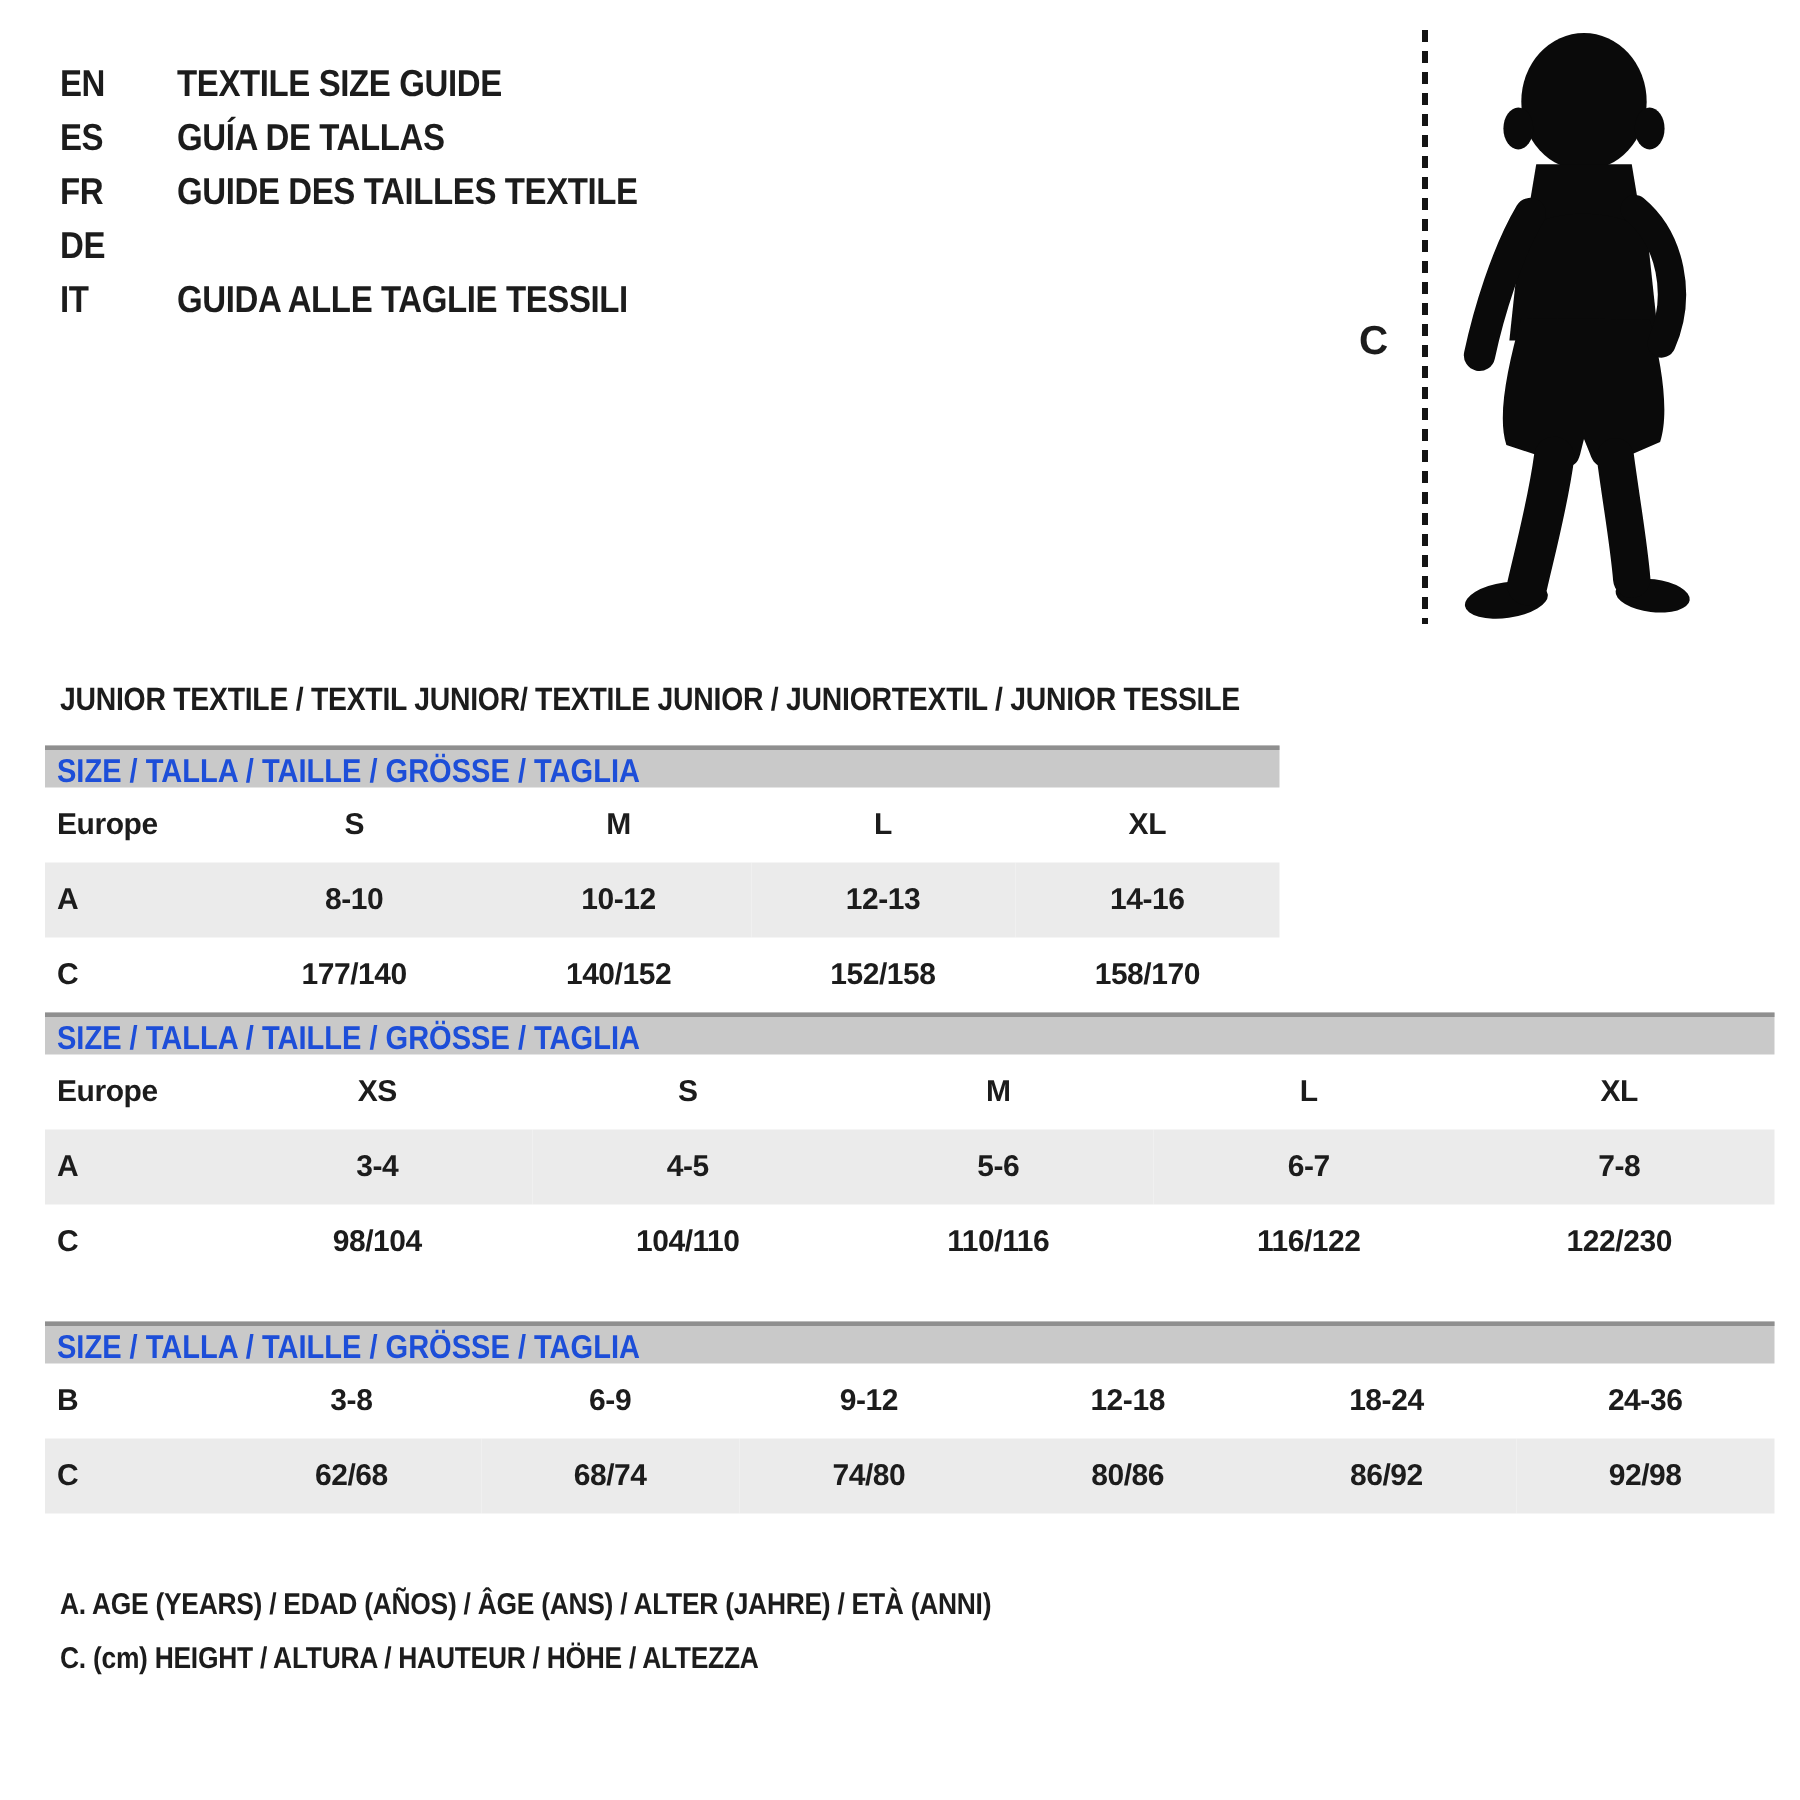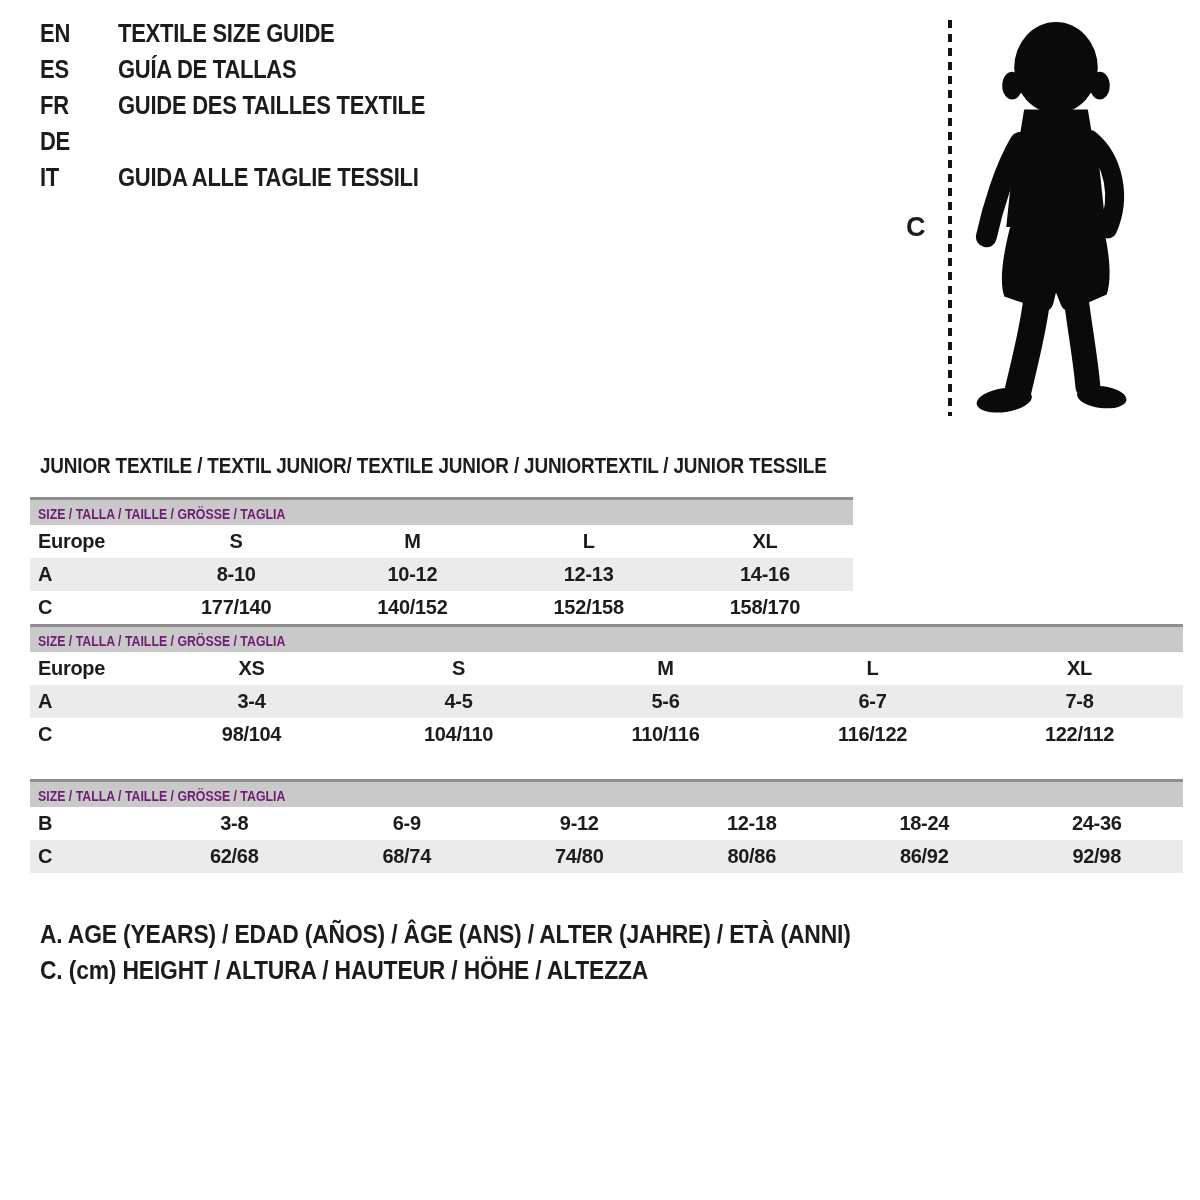--- a/index.html
+++ b/index.html
@@ -4,21 +4,21 @@
 <style>
   html,body{margin:0;padding:0;background:#ffffff;}
   .canvas{
     position:relative;width:1200px;height:1200px;background:#ffffff;overflow:hidden;
     font-family:"Liberation Sans",sans-serif;color:#1c1c1c;
   }
   
   .cnd{display:inline-block;transform:scaleX(.88);transform-origin:0 50%;white-space:nowrap;}
 
   
-  .lang-block{position:absolute;left:40px;top:15px;}
+  .lang-block{position:absolute;left:40px;top:38px;}
   .lang-row{display:flex;line-height:36px;font-weight:bold;font-size:25px;letter-spacing:-.3px;}
   .lang-code{width:78px;flex:0 0 78px;}
 
   
   .figure{position:absolute;left:0;top:0;width:1200px;height:440px;}
   .dash-line{
     position:absolute;left:948px;top:20px;width:4px;height:396px;
     background:repeating-linear-gradient(to bottom,#141414 0 8px,transparent 8px 14px);
   }
   .c-label{position:absolute;left:906px;top:212px;font-weight:bold;font-size:27px;}
@@ -27,33 +27,33 @@
   
   .content{position:absolute;left:30px;top:438px;width:1153px;margin-top:16px;}
   .sec-heading{padding-left:10px;font-weight:bold;font-size:21.5px;line-height:35px;letter-spacing:-.2px;}
   .sec-heading.single{line-height:24px;}
   .sec0 .sec-heading{margin:0 0 19px 0;}
   .sec1 .sec-heading{margin:35px 0 18px 0;}
   .sec2 .sec-heading{margin:28px 0 10px 0;}
 
   .size-bar{
     height:28px;border-top:3px solid #8f8f8f;background:#c9c9c9;
-    font-weight:bold;font-size:14px;color:#701a75;line-height:28px;padding-left:8px;
+    font-weight:bold;font-size:22px;color:#1d4ed8;line-height:28px;padding-left:8px;
   }
   .sec0 .size-bar,.sec0 table{width:823px;}
   .sec1 .size-bar,.sec1 table,.sec2 .size-bar,.sec2 table{width:1153px;}
   .sec0 .size-bar,.sec1 .size-bar,.sec2 .size-bar{box-sizing:border-box;}
 
   table{border-collapse:collapse;table-layout:fixed;}
-  td{height:33px;font-weight:bold;font-size:20px;letter-spacing:-.3px;padding:0;text-align:center;vertical-align:middle;}
+  td{height:50px;font-weight:bold;font-size:20px;letter-spacing:-.3px;padding:0;text-align:center;vertical-align:middle;}
   td.lbl{width:110px;text-align:left;padding-left:8px;}
   tr:nth-child(even){background:#ebebeb;}
 
   .legend{margin-top:44px;padding-left:10px;}
-  .legend-line{font-weight:bold;font-size:26px;line-height:35.5px;letter-spacing:-.2px;}
+  .legend-line{font-weight:bold;font-size:20px;line-height:35.5px;letter-spacing:-.2px;}
 </style>
 </head>
 <body>
 
 <div class="canvas">
 
   <div class="figure">
     <span class="c-label">C</span>
     <div class="dash-line"></div>
     <svg class="toddler" width="162" height="398" viewBox="0 0 160 400" aria-hidden="true">
@@ -150,21 +150,21 @@
                 <td class="val">5-6</td>
                 <td class="val">6-7</td>
                 <td class="val">7-8</td>
               </tr>
               <tr>
                 <td class="lbl">C</td>
                 <td class="val">98/104</td>
                 <td class="val">104/110</td>
                 <td class="val">110/116</td>
                 <td class="val">116/122</td>
-                <td class="val">122/112</td>
+                <td class="val">122/230</td>
               </tr>
             </tbody>
           </table>
         </section>
         <section class="sec sec2">
           <div class="sec-heading">
           </div>
           <div class="size-bar"><span class="cnd">SIZE / TALLA / TAILLE / GRÖSSE / TAGLIA</span></div>
           <table class="size-table">
             <tbody>

